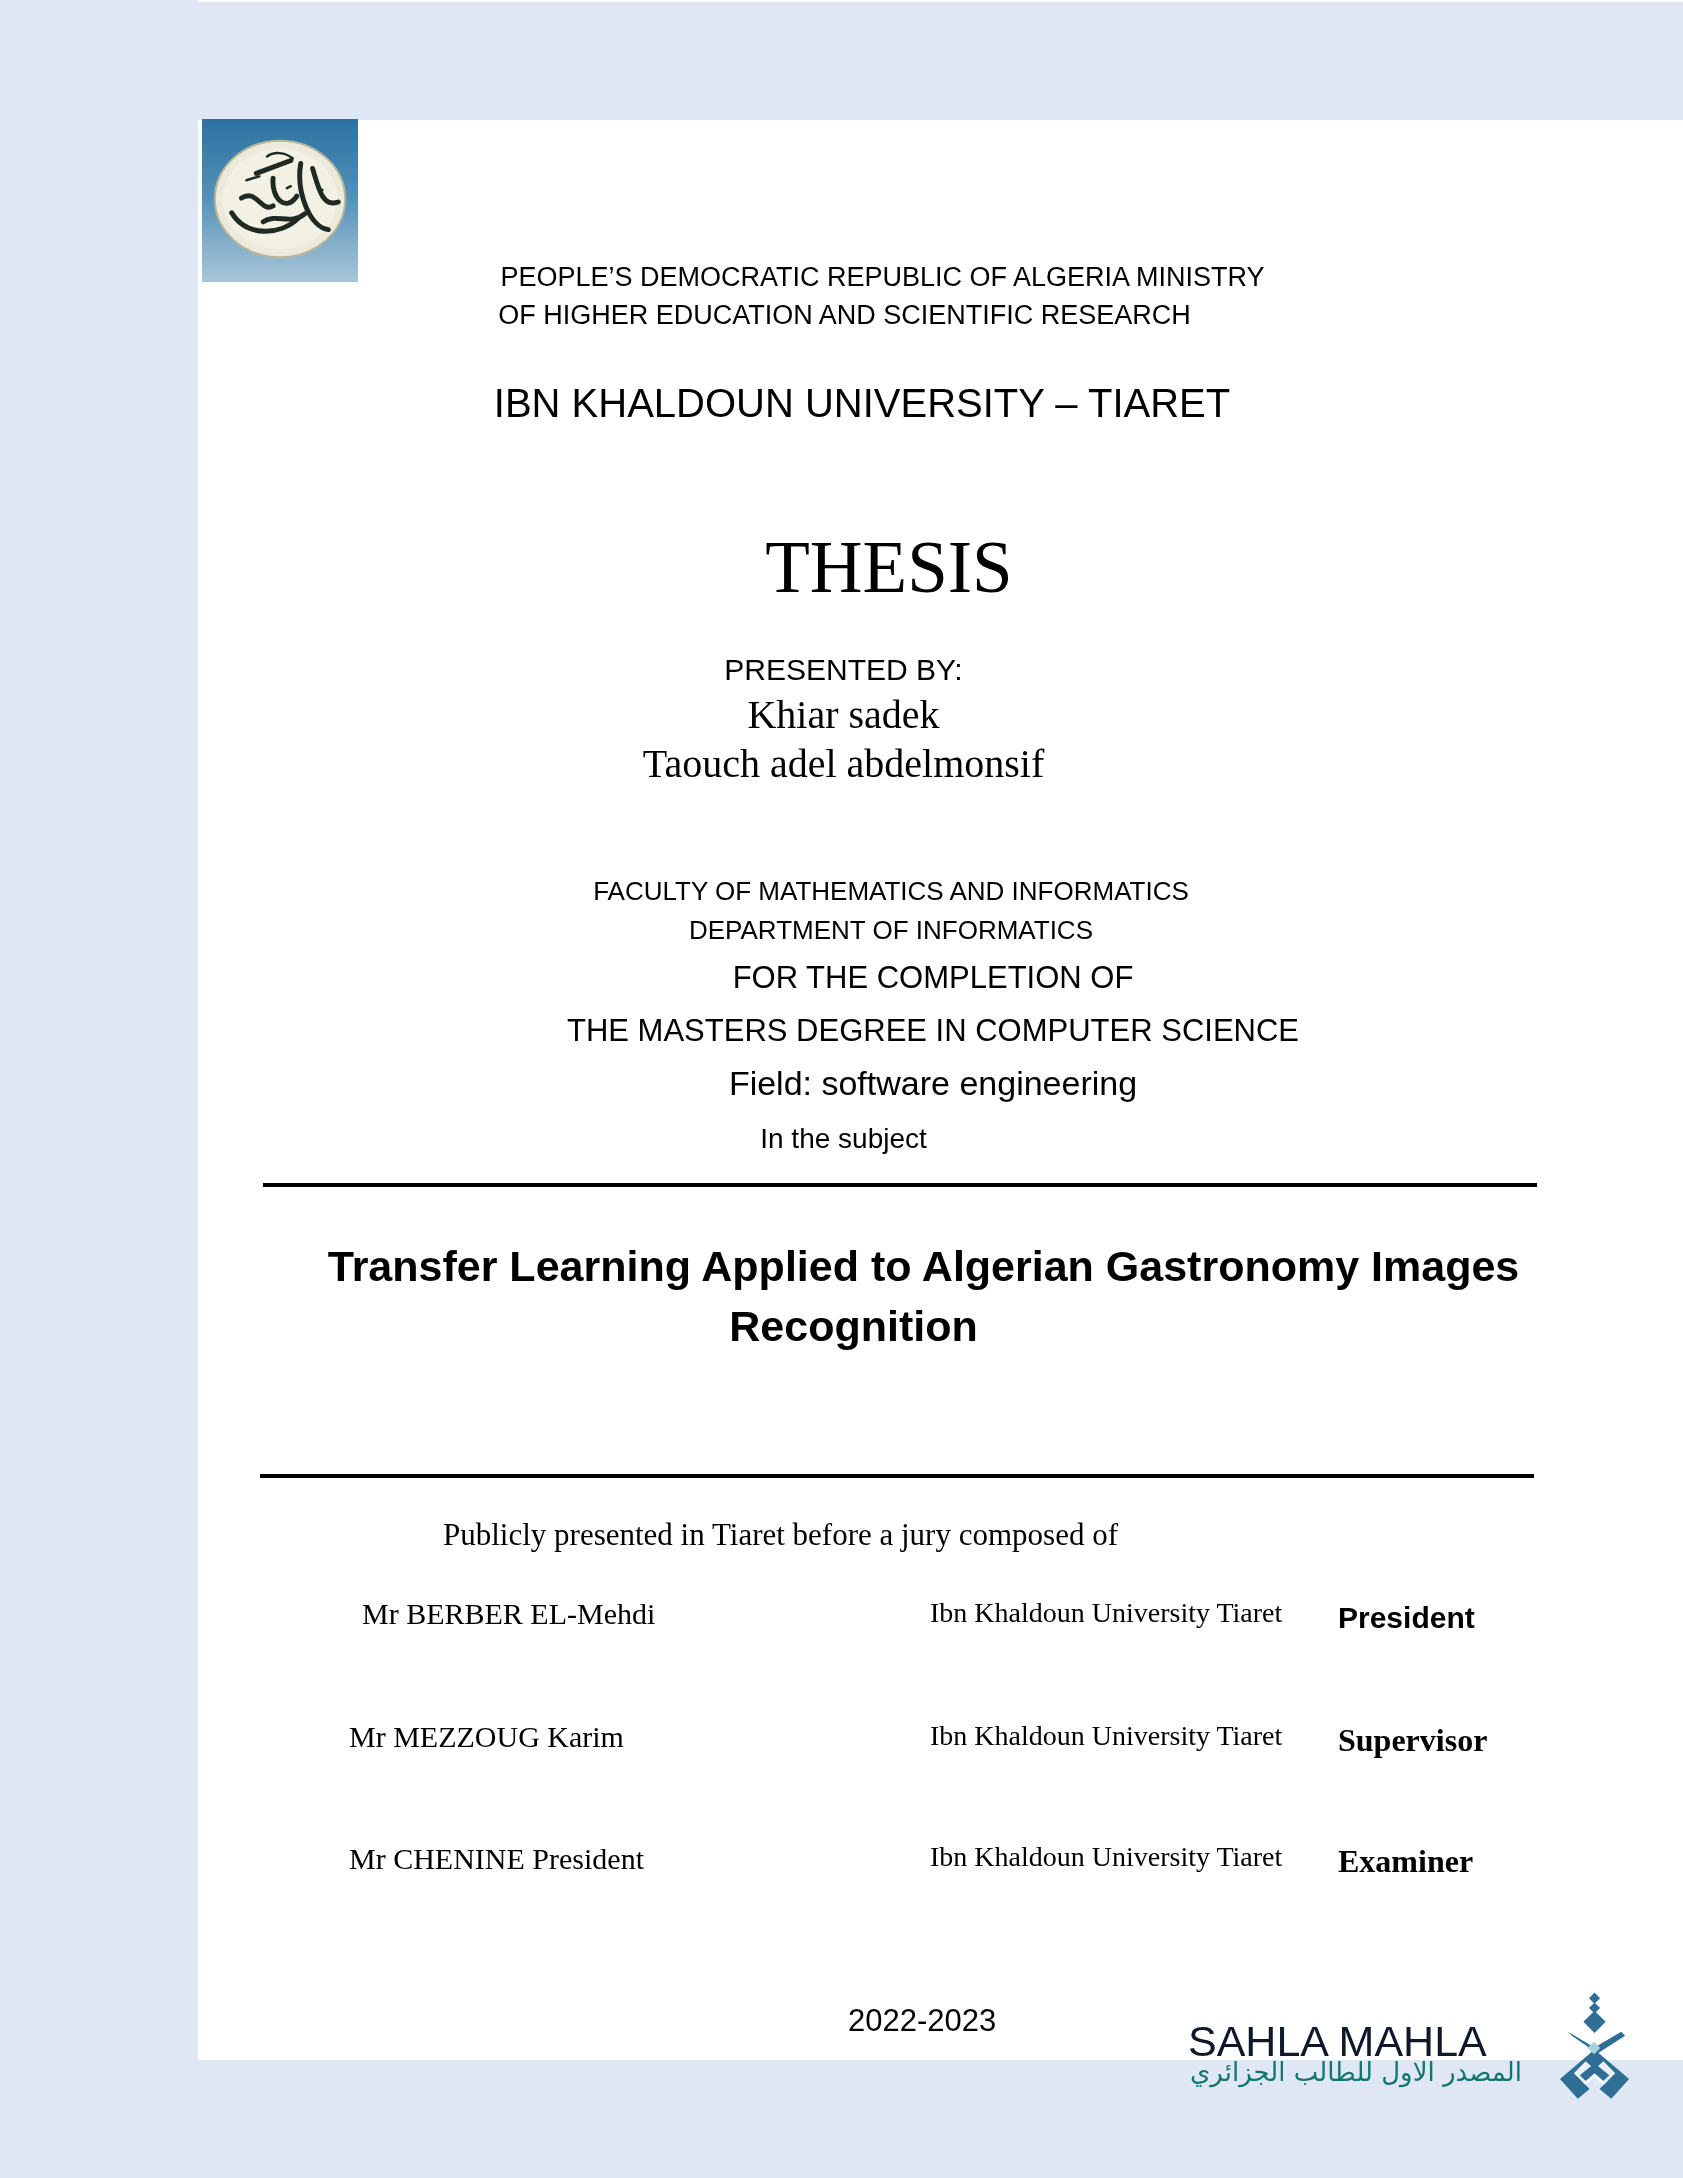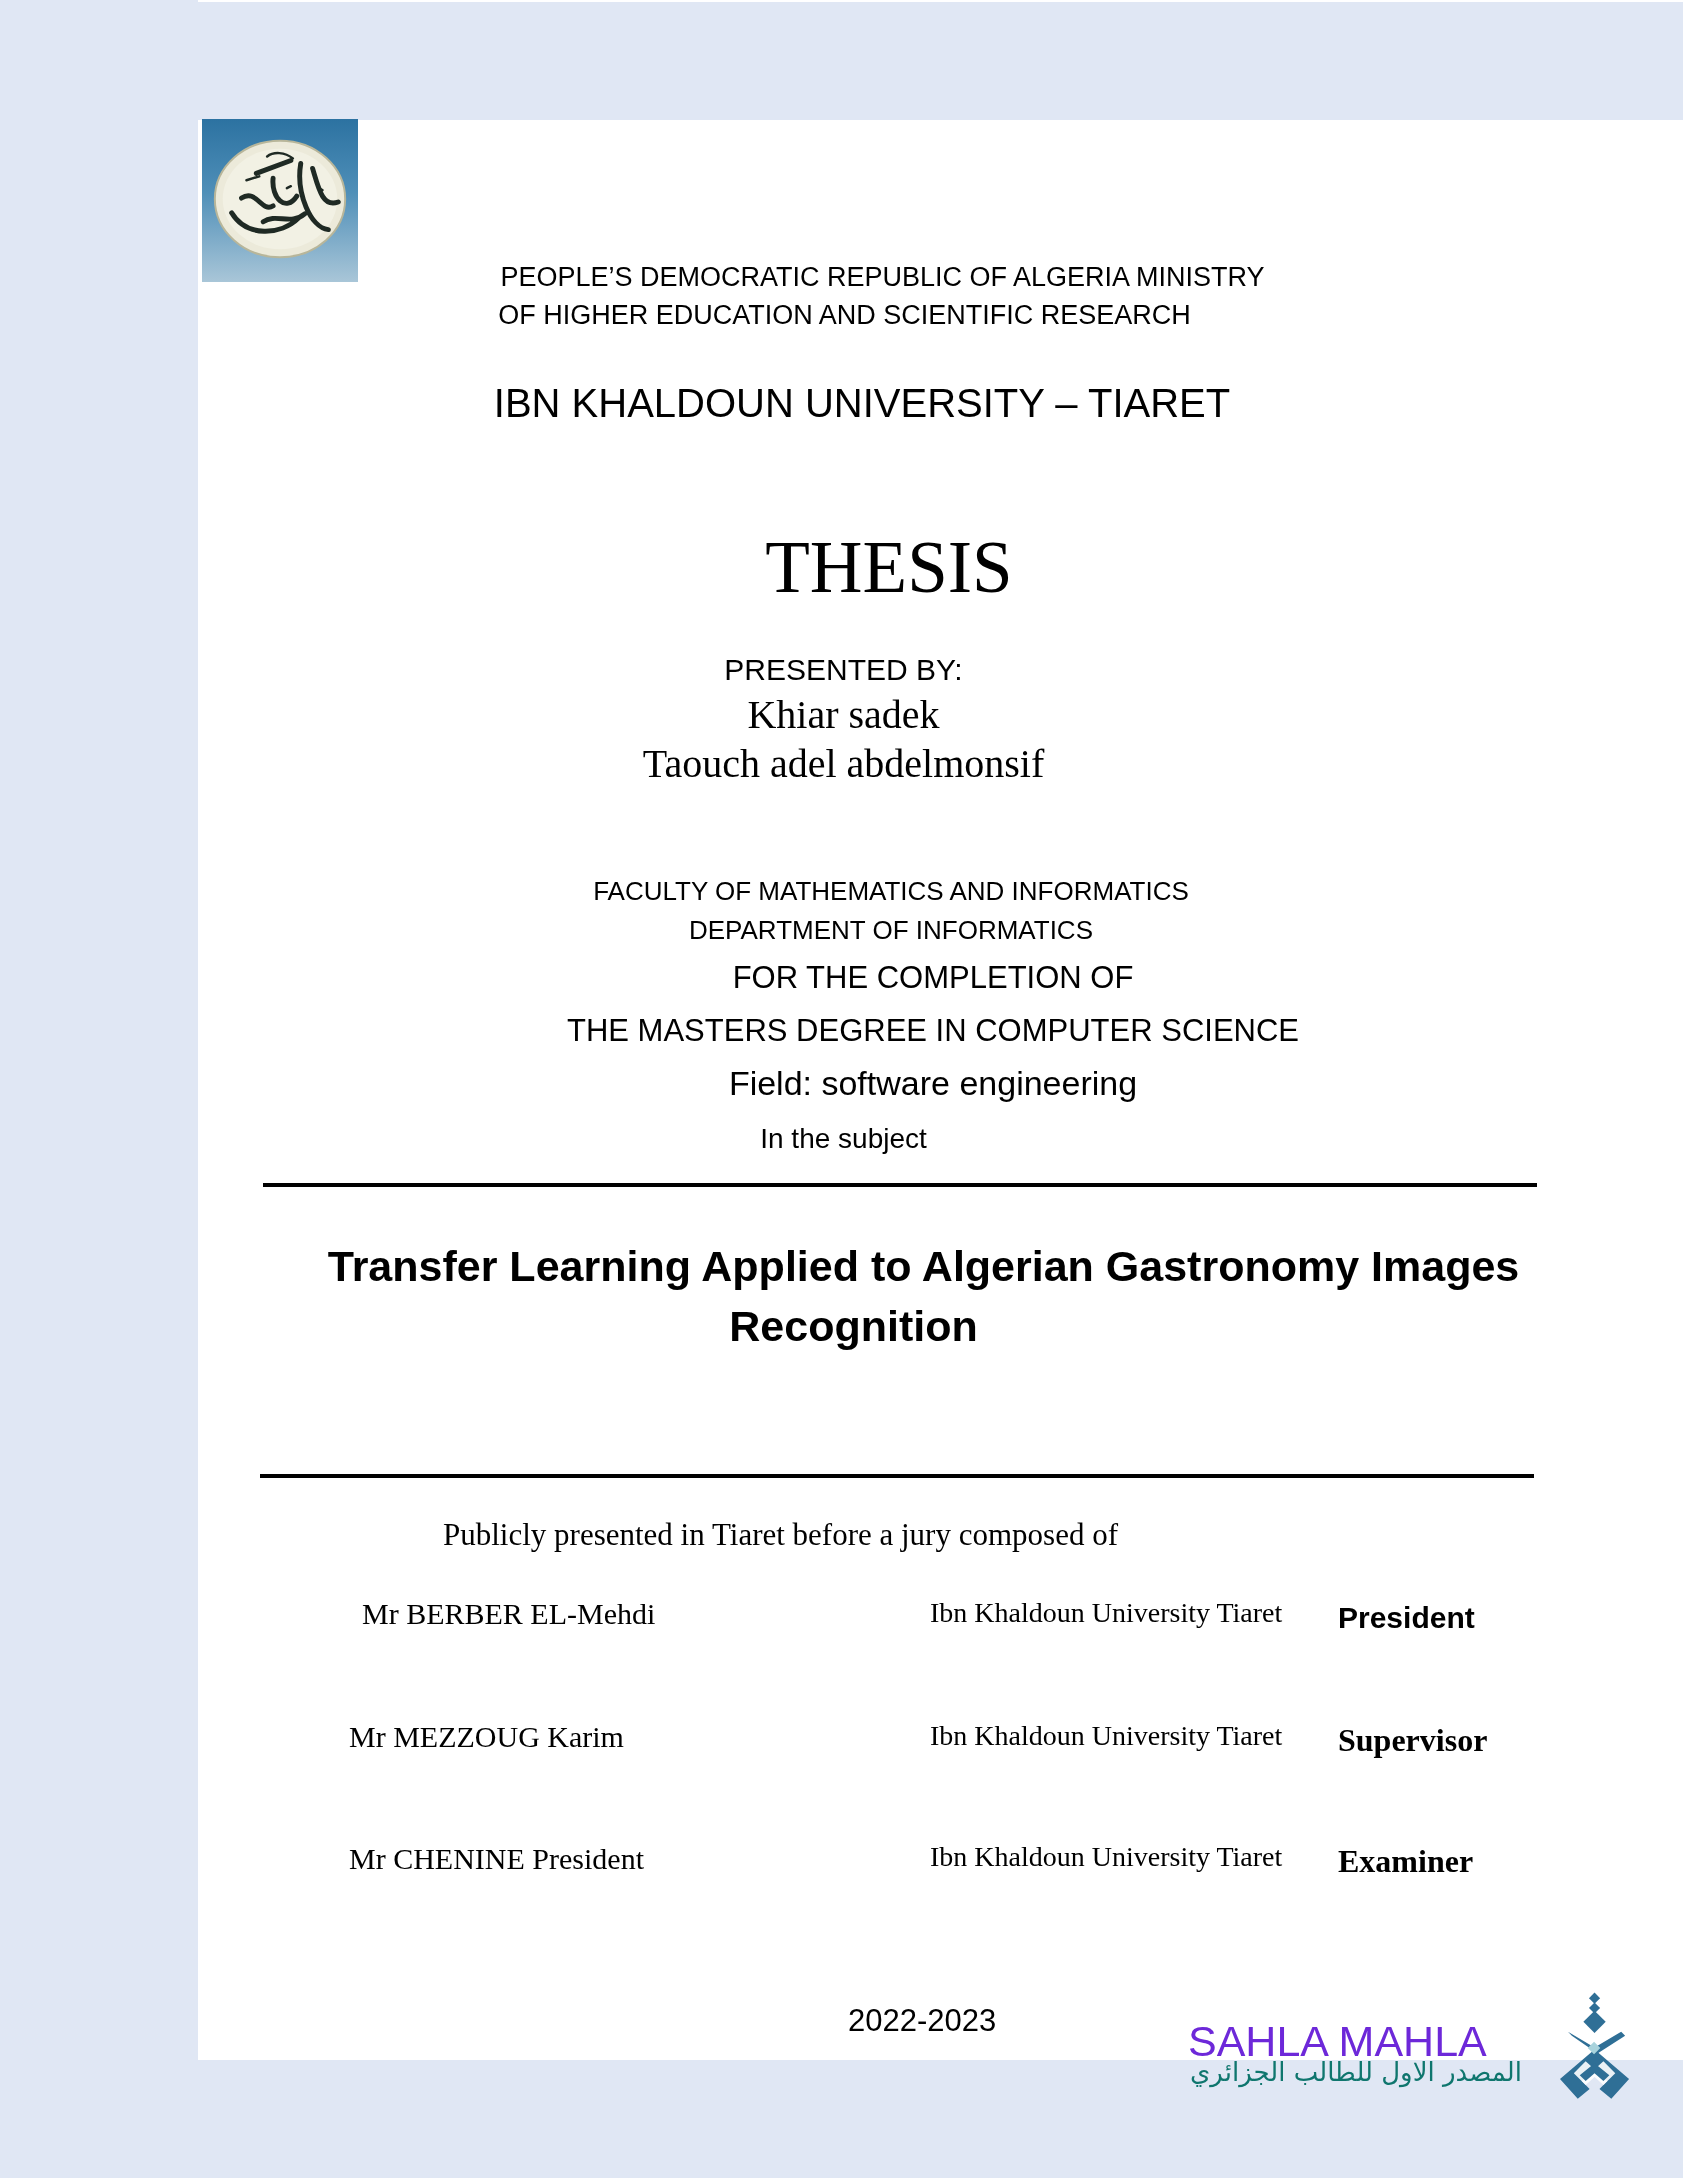--- a/index.html
+++ b/index.html
@@ -31,21 +31,21 @@
     .title-line { font-family: "Liberation Sans", sans-serif; font-weight: bold; }
 
     .jury-name { font-family: "Liberation Serif", serif; font-size: 30px; }
     .jury-inst { font-family: "Liberation Serif", serif; font-size: 28px; }
     .role-sans { font-family: "Liberation Sans", sans-serif; font-weight: bold; font-size: 30px; }
     .role-serif { font-family: "Liberation Serif", serif; font-weight: bold; font-size: 32px; }
 
     .brand-text {
       position: absolute; left: 1188px; top: 2020px;
       font-family: "Liberation Sans", "DejaVu Sans", sans-serif;
-      font-size: 43px; color: #6d28d9; letter-spacing: 0px; line-height: 1;
+      font-size: 43px; color: #0f172a; letter-spacing: 0px; line-height: 1;
     }
     .brand-ar {
       position: absolute; left: 1190px; top: 2059px; width: 371px; text-align: left;
       font-family: "DejaVu Sans", sans-serif; font-size: 26px; color: #0f766e; line-height: 1;
       direction: rtl;
     }
     .brand-icon { position: absolute; left: 1560px; top: 1992px; }
   </style>
 </head>
 <body>

